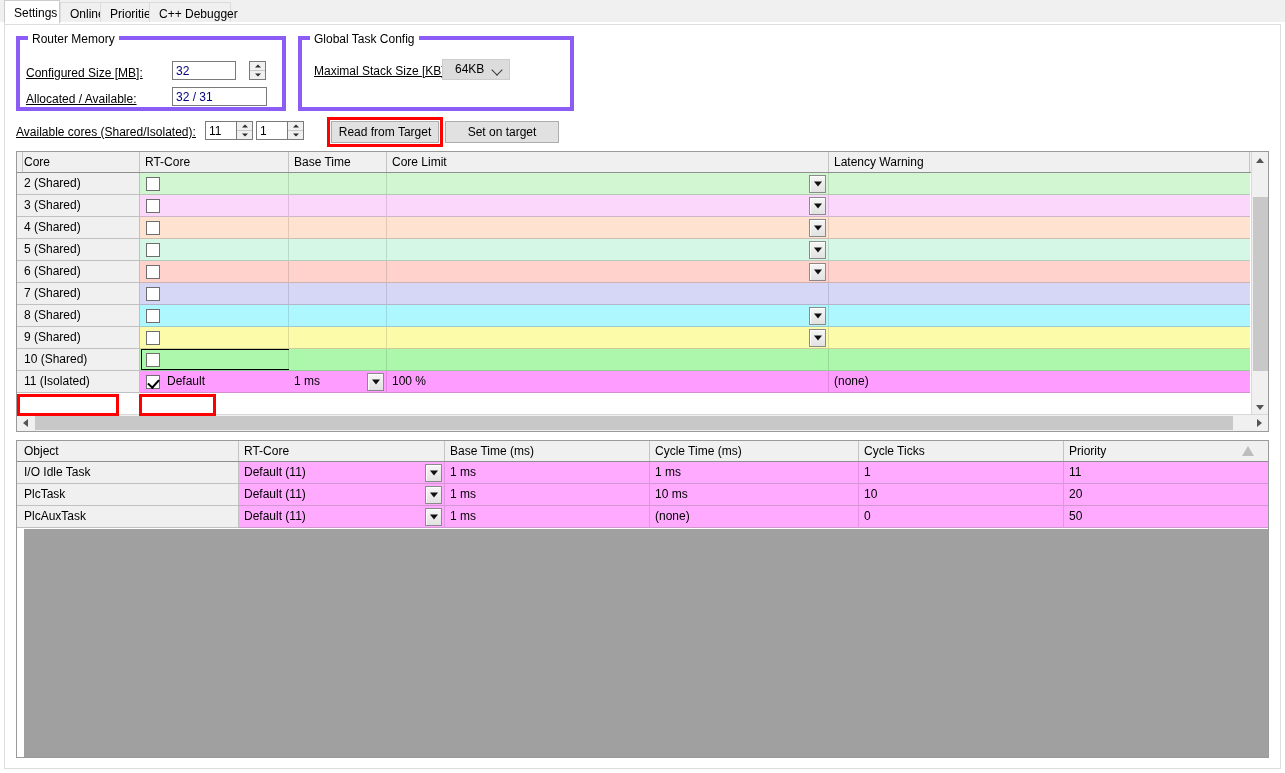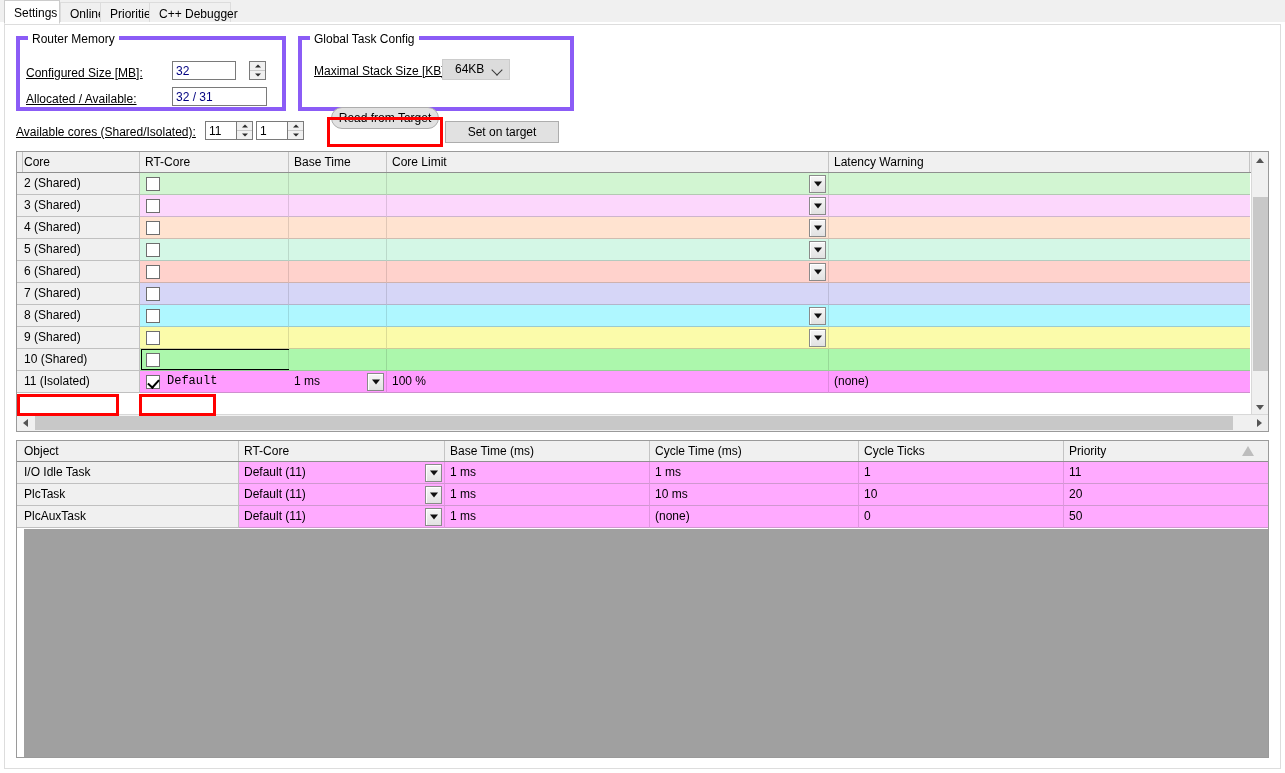--- a/index.html
+++ b/index.html
@@ -290,21 +290,21 @@
     <input class="tinput" style="left: 251px; top: 96px; width: 32px; color: rgb(0, 0, 0);" value="1">
     <div class="spin" style="left:282px;top:96px;">
       <div class="sbtn top">
           <span class="arrow-up"></span>
         </div>
       <div class="sbtn">
           <span class="arrow-dn"></span>
         </div>
     </div>
 
-    <div class="pbtn" style="left:326px;top:82px;width:108px;border-radius:11px;">Read from Target</div>
+    <div class="pbtn" style="left:326px;top:96px;width:108px;">Read from Target</div>
     <div class="redbox" style="left:322px;top:92px;width:116px;height:30px;"></div>
     <div class="pbtn" style="left:440px;top:96px;width:114px;">Set on target</div>
 
     <div class="grid" style="left:11px;top:126px;width:1253px;height:281px;">
       <div class="ghead" id="core-head" style="width:1236px;">
           <div class="ghcell" style="left: 2px; width: 121px;">Core</div>
           <div class="ghcell" style="left: 123px; width: 149px;">RT-Core</div>
           <div class="ghcell" style="left: 272px; width: 98px;">Base Time</div>
           <div class="ghcell" style="left: 370px; width: 442px;">Core Limit</div>
           <div class="ghcell" style="left: 812px; width: 421px;">Latency Warning</div>
@@ -396,21 +396,21 @@
             <div class="gcell rowline cellsep" style="left: 123px; width: 149px; background: rgb(172, 247, 172); padding-left: 27px;"></div>
             <div class="chk" style="left: 129px;"></div>
             <div class="focusbox" style="left: 124px; top: 0px; width: 150px; height: 21px;"></div>
             <div class="gcell rowline cellsep" style="left: 272px; width: 98px; background: rgb(172, 247, 172);"></div>
             <div class="gcell rowline cellsep" style="left: 370px; width: 442px; background: rgb(172, 247, 172);"></div>
             <div class="gcell rowline" style="left: 812px; width: 421px; background: rgb(172, 247, 172);"></div>
           </div>
           <div class="grow" style="top: 219px; width: 1236px;">
             <div class="gcell core" style="left: 0px; width: 2px;"></div>
             <div class="gcell core" style="left: 2px; width: 121px;">11 (Isolated)</div>
-            <div class="gcell rowline cellsep" style="left: 123px; width: 150px; background: rgb(255, 156, 255); padding-left: 27px; font-family: Liberation Mono, monospace;">Default</div>
+            <div class="gcell rowline cellsep" style="left: 123px; width: 150px; background: rgb(255, 156, 255); padding-left: 27px;">Default</div>
             <div class="chk checked" style="left: 129px;"></div>
             <div class="gcell rowline cellsep" style="left: 272px; width: 98px; background: rgb(255, 156, 255);">1 ms</div>
             <div class="ddbtn" style="left: 350px; top: 2px;"></div>
             <div class="gcell rowline cellsep" style="left: 370px; width: 442px; background: rgb(255, 156, 255);">100 %</div>
             <div class="gcell rowline" style="left: 812px; width: 421px; background: rgb(255, 156, 255);">(none)</div>
           </div>
         </div>
 
       <div class="vsb" style="right:0;top:0;height:264px;">
         <div style="position:absolute;left:0;top:0;width:16px;height:17px;">

